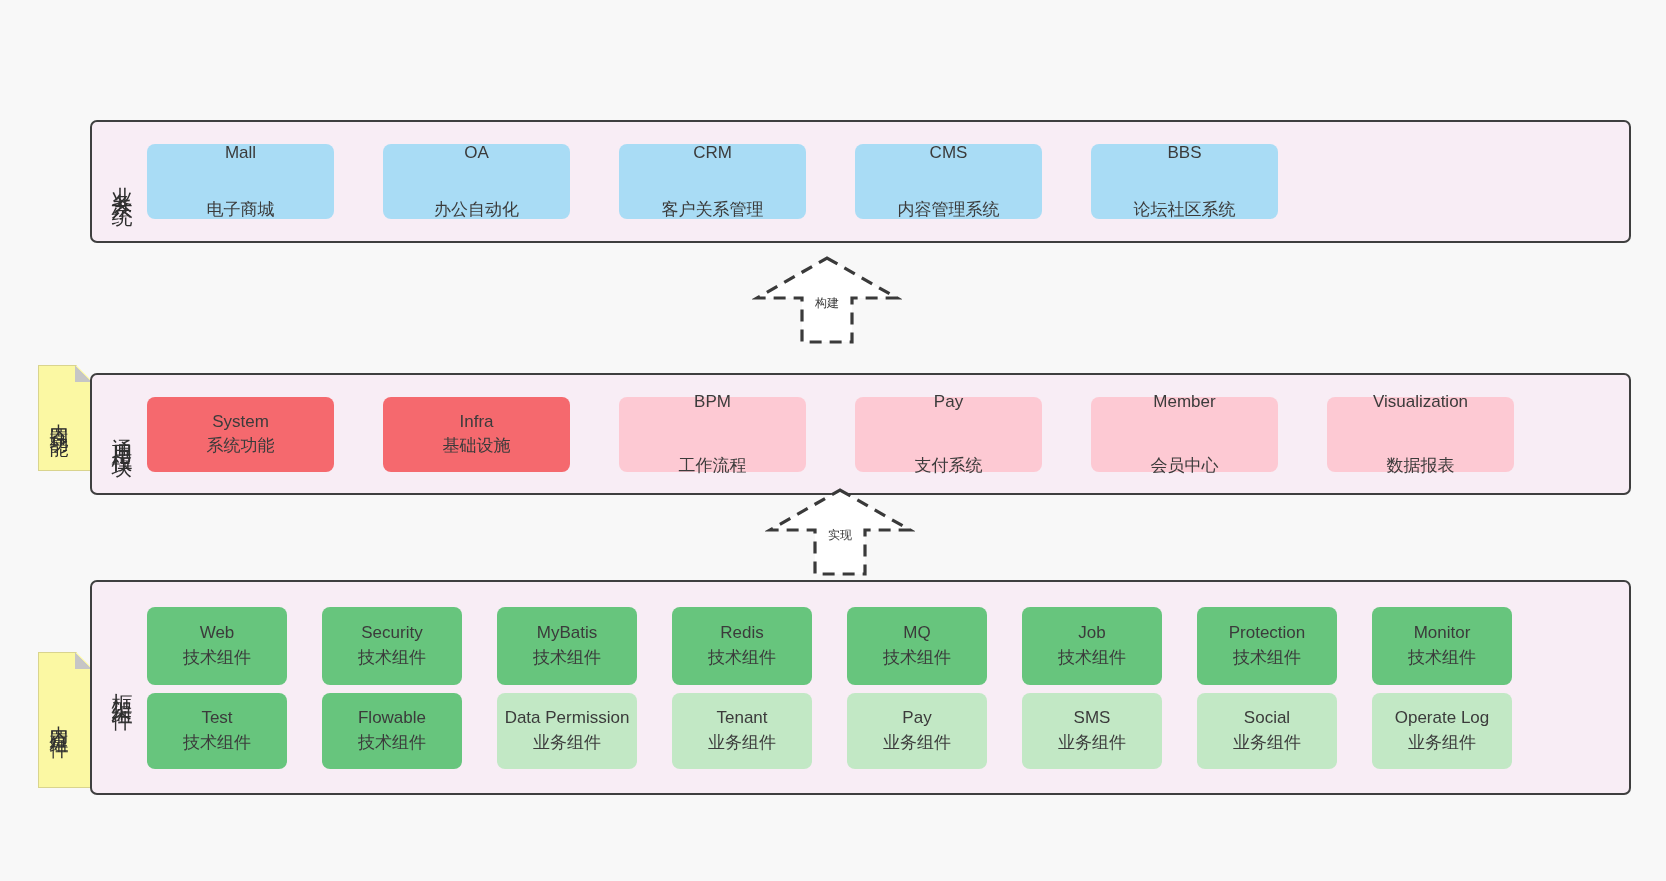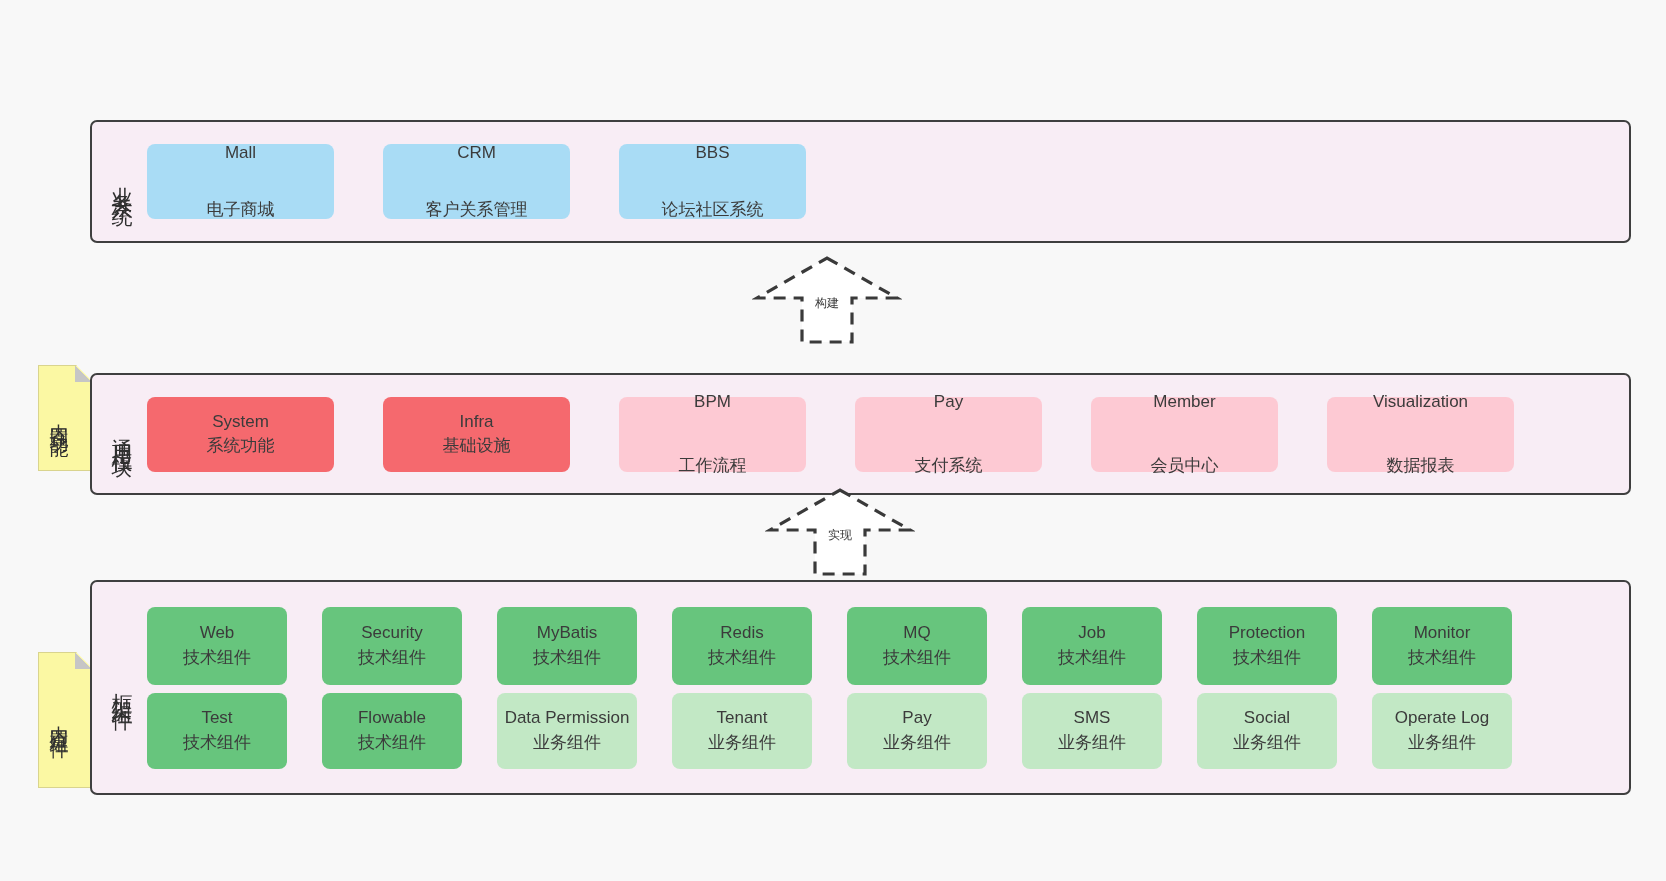--- a/index.html
+++ b/index.html
@@ -111,22 +111,30 @@
   </div>
 
   <section class="layer layer-business">
     <div class="side-label">业务系统</div>
     <div class="boxes">
       <div class="box blue">
         <div class="box-title">Mall</div>
         <div class="box-sub">电子商城</div>
       </div>
       <div class="box blue">
+        <div class="box-title">OA</div>
+        <div class="box-sub">办公自动化</div>
+      </div>
+      <div class="box blue">
         <div class="box-title">CRM</div>
         <div class="box-sub">客户关系管理</div>
+      </div>
+      <div class="box blue">
+        <div class="box-title">CMS</div>
+        <div class="box-sub">内容管理系统</div>
       </div>
       <div class="box blue">
         <div class="box-title">BBS</div>
         <div class="box-sub">论坛社区系统</div>
       </div>
     </div>
   </section>
 
   <div class="arrow arrow-build">
     <svg viewBox="0 0 150 92">

